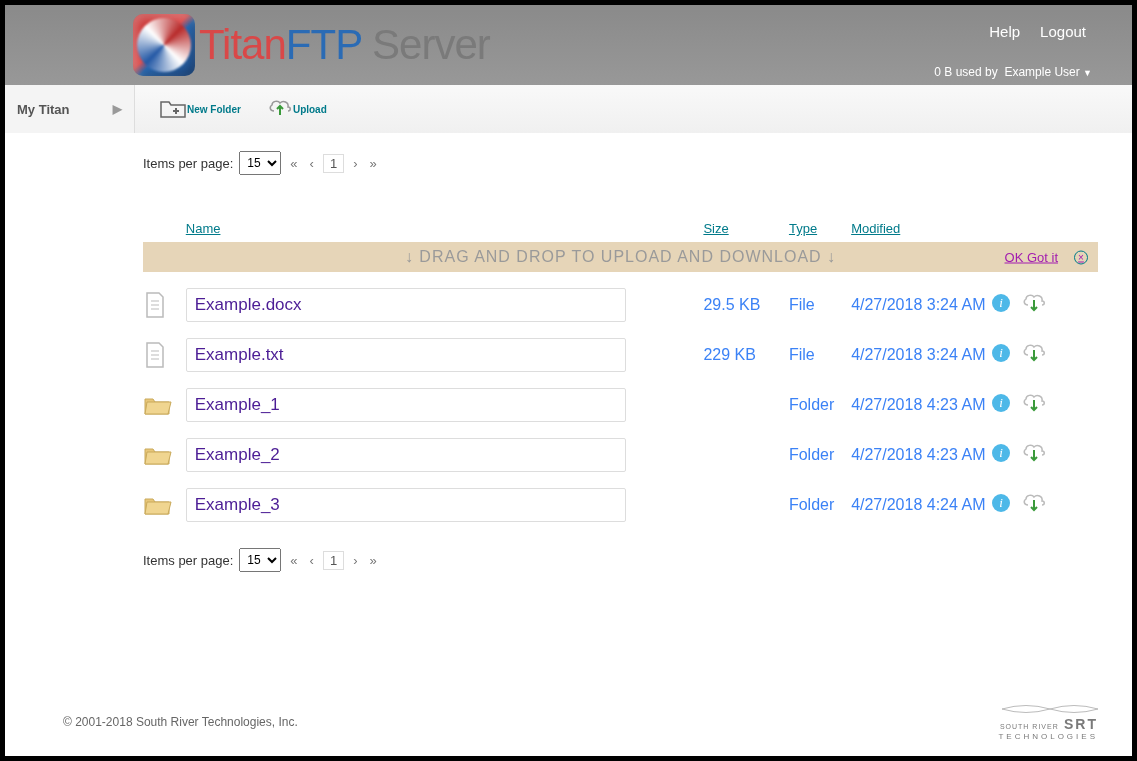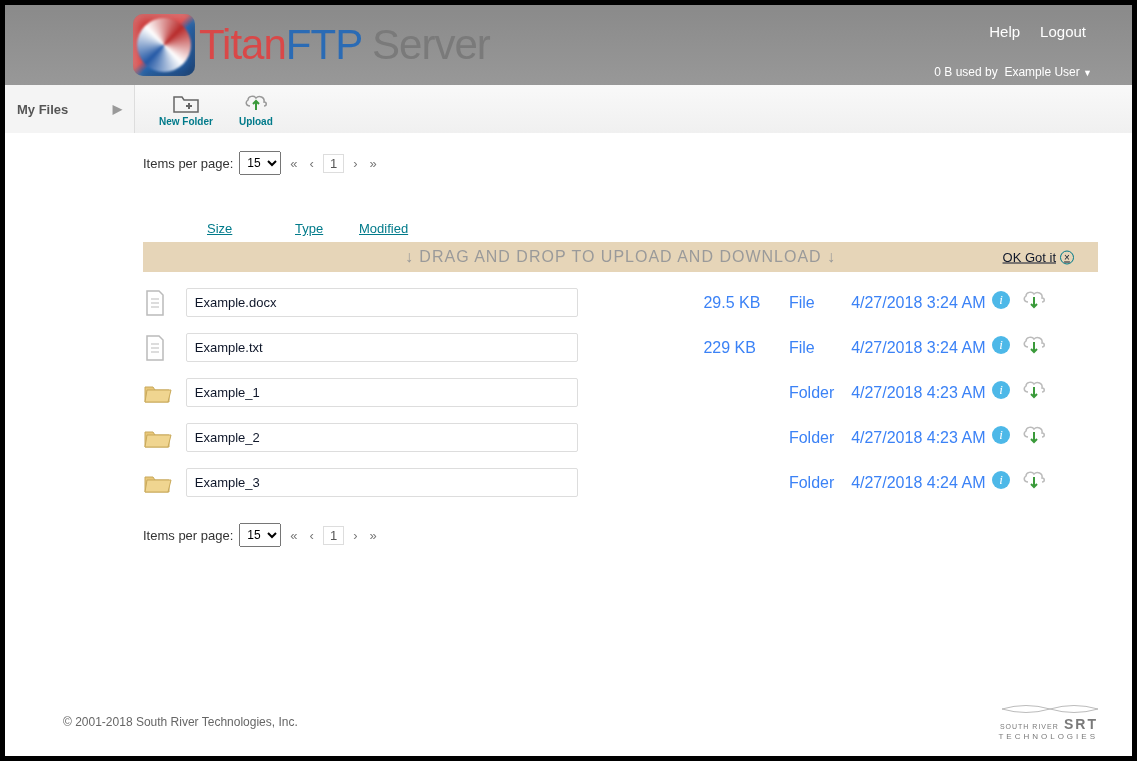--- a/index.html
+++ b/index.html
@@ -98,21 +98,21 @@
     .toolbar {
       flex: 1;
       background: linear-gradient(#f9f9f9 0%, #f0f0f0 100%);
       display: flex;
       align-items: center;
       padding-left: 24px;
       gap: 26px;
     }
     .tool-btn {
       display: flex;
-      flex-direction: column;
+      flex-direction: row;
       align-items: center;
       cursor: pointer;
       color: #007a8a;
       font-size: 10px;
       font-weight: bold;
     }
     .tool-btn svg { margin-bottom: 2px; }
     .main {
       flex: 1;
       padding: 0 34px 0 138px;
@@ -156,56 +156,56 @@
       color: #9a9a9a;
       text-align: center;
       font-size: 16px;
       letter-spacing: 1px;
       padding: 6px 0;
       position: relative;
       margin-bottom: 8px;
     }
     .banner .ok {
       position: absolute;
-      right: 24px;
+      right: 10px;
       top: 50%;
       transform: translateY(-50%);
-      color: #0f172a;
+      color: #a21caf;
       font-size: 13px;
       cursor: pointer;
       text-decoration: underline;
       display: flex;
       align-items: center;
-      gap: 4px;
+      gap: 16px;
       letter-spacing: 0;
     }
     .banner .ok .x {
       width: 14px;
       height: 14px;
       border: 1px solid #007a8a;
       border-radius: 50%;
       display: flex;
       align-items: center;
       justify-content: center;
       font-size: 10px;
       text-decoration: none;
     }
     .row {
       display: flex;
       align-items: center;
       padding: 8px 0;
     }
     .row .col-icon svg { display: block; }
     .row .name-input {
-      width: 392px;
+      width: 440px;
       padding: 6px 8px;
       border: 1px solid #ddd;
       border-radius: 2px;
-      color: #0f172a;
-      font-size: 13px;
+      color: #4c1d95;
+      font-size: 17px;
     }
     .row .col-size, .row .col-type, .row .col-mod { color: #3b82f6; font-size: 16px; }
     .row .actions {
       display: flex;
       gap: 10px;
     }
     .info-icon {
       width: 20px; height: 20px;
       cursor: pointer;
     }
@@ -248,21 +248,21 @@
       <a>Logout</a>
     </div>
     <div class="usage">
       <span>0 B used by</span>&nbsp;
       <span class="user"><span>Example User</span> <span class="arrow">▼</span></span>
     </div>
   </div>
 
   <div class="toolbar-row">
     <div class="tab">
-      <span>My Files</span>
+      <span>My Titan</span>
       <span class="chev">▶</span>
     </div>
     <div class="toolbar">
       <div class="tool-btn">
         <svg width="28" height="22" viewBox="0 0 28 22">
           <path d="M2 5 L10 5 L12 8 L26 8 L26 20 L2 20 Z" fill="none" stroke="#666" stroke-width="1.5"></path>
           <rect x="16" y="11" width="2" height="6" fill="#666"></rect>
           <rect x="14" y="13" width="6" height="2" fill="#666"></rect>
         </svg>
         <span>New Folder</span>
@@ -287,20 +287,21 @@
       <span class="pager-ctrl">‹</span>
       <span class="pager-num">1</span>
       <span class="pager-ctrl">›</span>
       <span class="pager-ctrl">»</span>
     </div>
 
     <div class="spacer"></div>
 
     <div class="thead">
       <div class="col-icon"></div>
+      <div class="col-name">Name</div>
       <div class="col-size">Size</div>
       <div class="col-type">Type</div>
       <div class="col-mod">Modified</div>
       <div class="col-actions"></div>
     </div>
 
     <div class="banner">
       <span>↓ DRAG AND DROP TO UPLOAD AND DOWNLOAD ↓</span>
       <span class="ok">
         <span>OK Got it</span>

